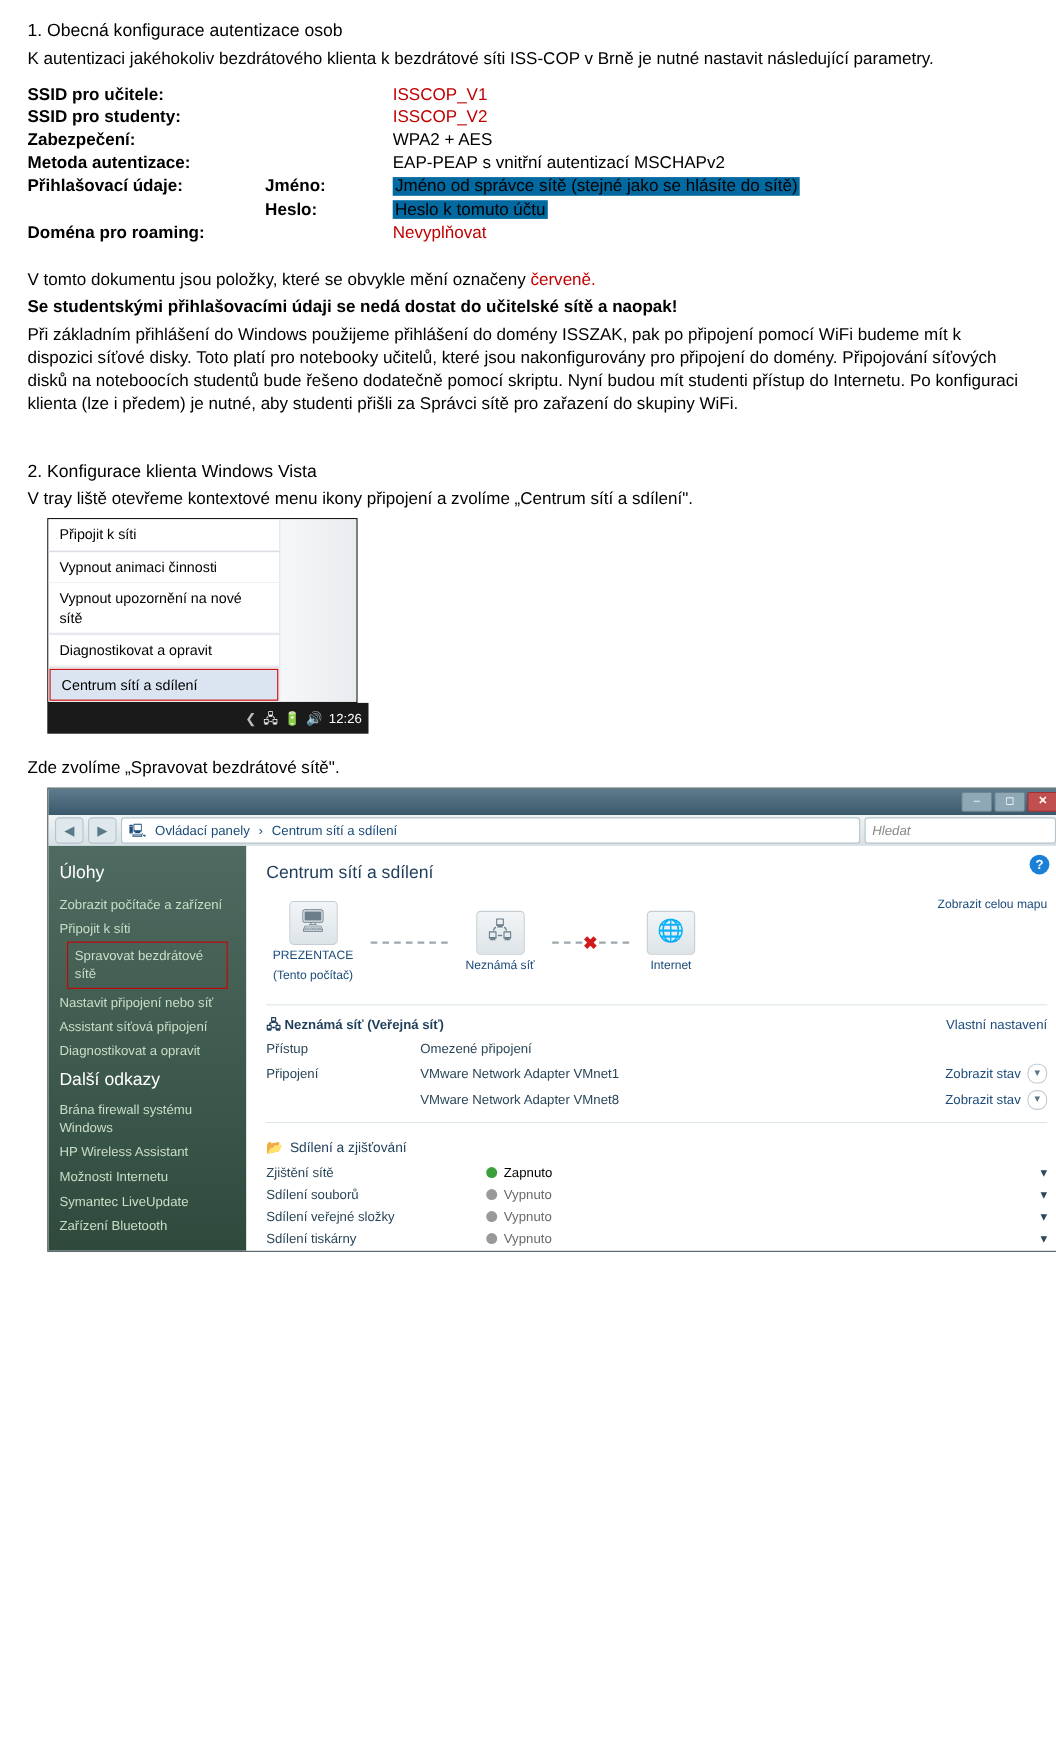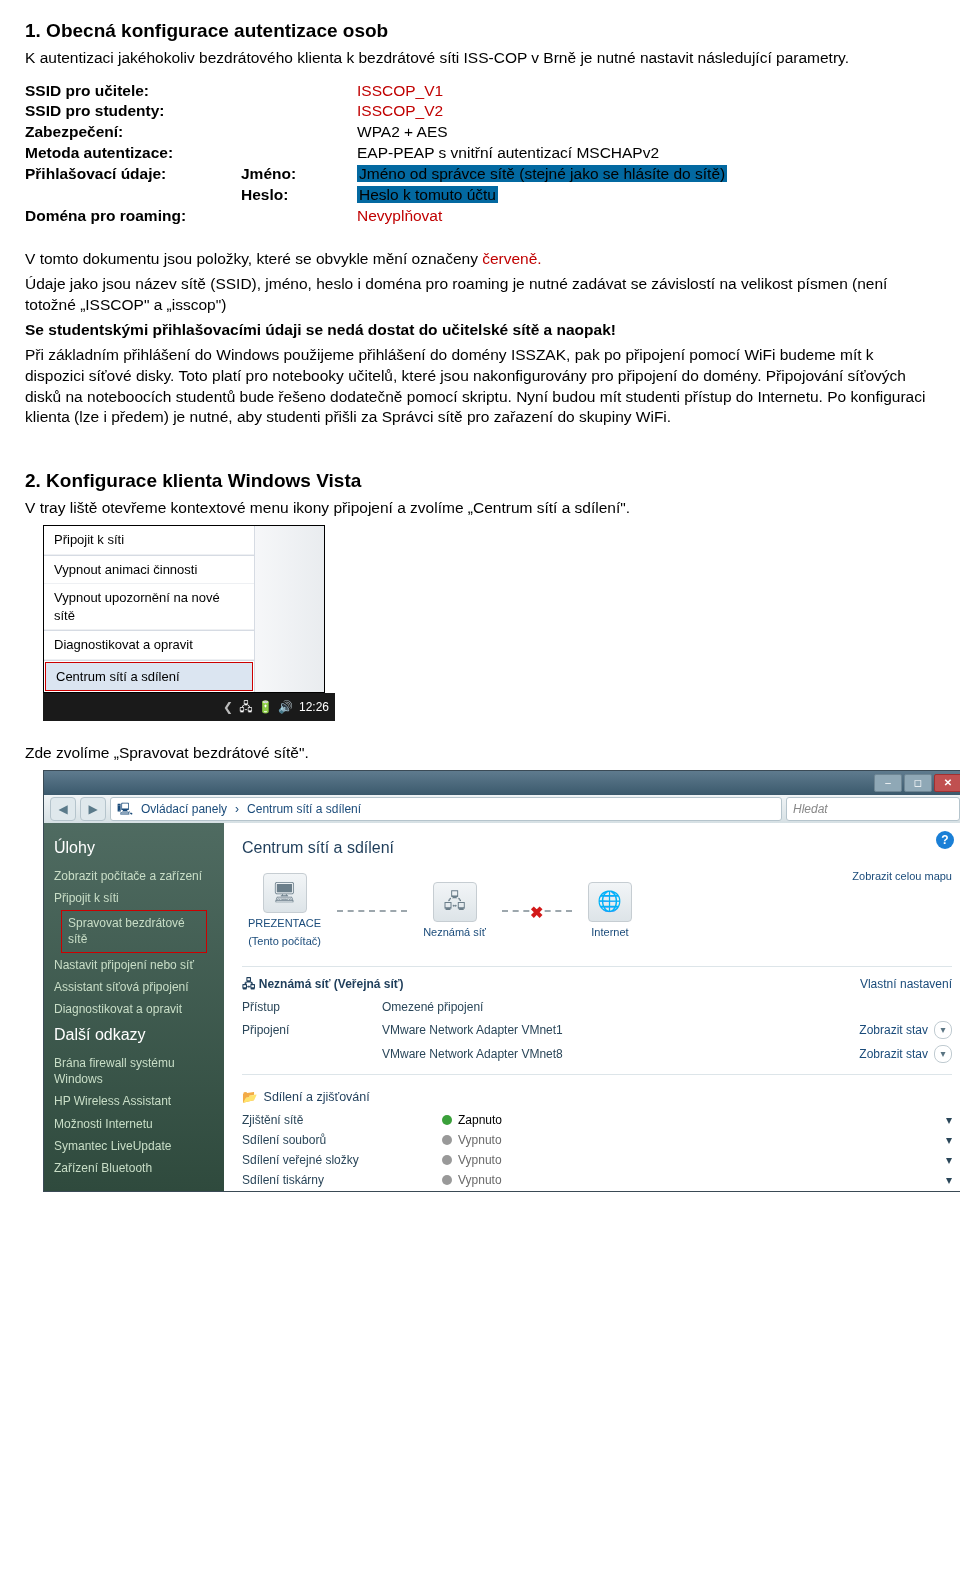--- a/index.html
+++ b/index.html
@@ -1,17 +1,17 @@
 <!DOCTYPE html>
 <html><head>
 <meta charset="utf-8">
 <style>
 html,body{margin:0;padding:0;background:#fff;font-family:Arial,Helvetica,sans-serif;color:#000;font-size:15.5px;line-height:1.35}
 .page{width:920px;margin:0 auto;padding:18px 10px 30px 20px}
-h1{font-size:19px;font-weight:bold;margin:0 0 4px 0}
+h1{font-size:16px;font-weight:normal;margin:0 0 4px 0}
 p{margin:0 12px 4px 0}
 .red{color:#c00000}
 .bold{font-weight:bold}
 .params-table{display:grid;grid-template-columns:210px 110px auto;row-gap:0;column-gap:6px;margin-top:12px}
 .params-table .row{display:contents}
 .hl-yellow{background:#0369a1;padding:0 2px}
 .med-gap{height:22px}
 .big-gap{height:36px}
 
 
@@ -110,21 +110,20 @@
     <span></span>
     <span class="red">Nevyplňovat</span>
   </div>
 </div>
 
 <div class="med-gap"></div>
 
 <p>
   <span>V tomto dokumentu jsou položky, které se obvykle mění označeny </span><span class="red">červeně.</span>
 </p>
-<p>Údaje jako jsou název sítě (SSID), jméno, heslo i doména pro roaming je nutné zadávat se závislostí na velikost písmen (není totožné „ISSCOP" a „isscop")</p>
 <p class="bold">Se studentskými přihlašovacími údaji se nedá dostat do učitelské sítě a naopak!</p>
 <p>Při základním přihlášení do Windows použijeme přihlášení do domény ISSZAK, pak po připojení pomocí WiFi budeme mít k dispozici síťové disky. Toto platí pro notebooky učitelů, které jsou nakonfigurovány pro připojení do domény. Připojování síťových disků na noteboocích studentů bude řešeno dodatečně pomocí skriptu. Nyní budou mít studenti přístup do Internetu. Po konfiguraci klienta (lze i předem) je nutné, aby studenti přišli za Správci sítě pro zařazení do skupiny WiFi.</p>
 
 <div class="big-gap"></div>
 
 <h1>2.   Konfigurace klienta Windows Vista</h1>
 <p>V tray liště otevřeme kontextové menu ikony připojení a zvolíme „Centrum sítí a sdílení".</p>
 
 <div class="fig-contextmenu">
   <div class="cm-wrap">

